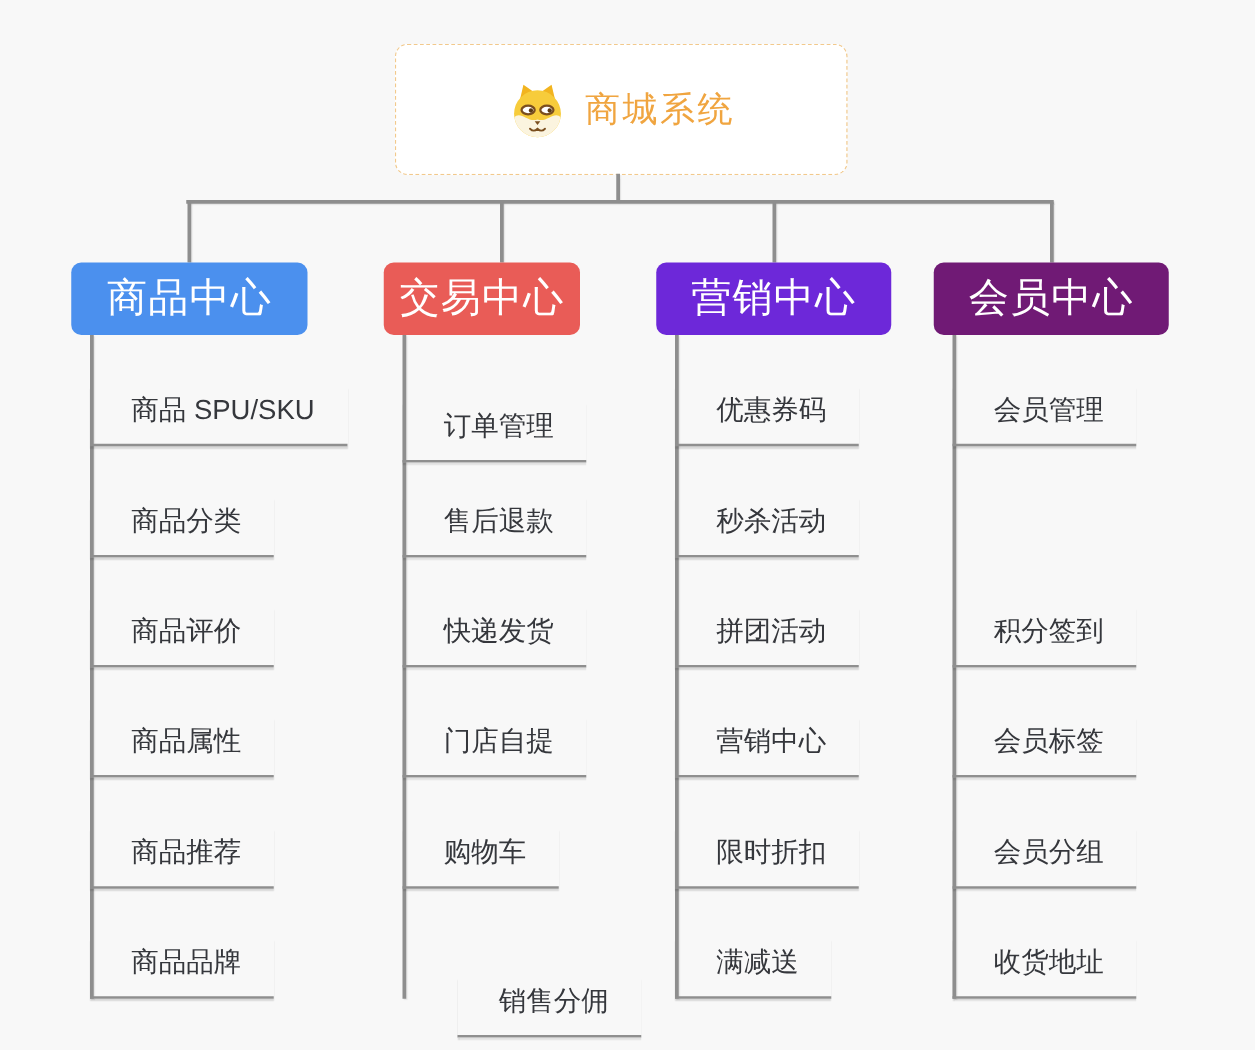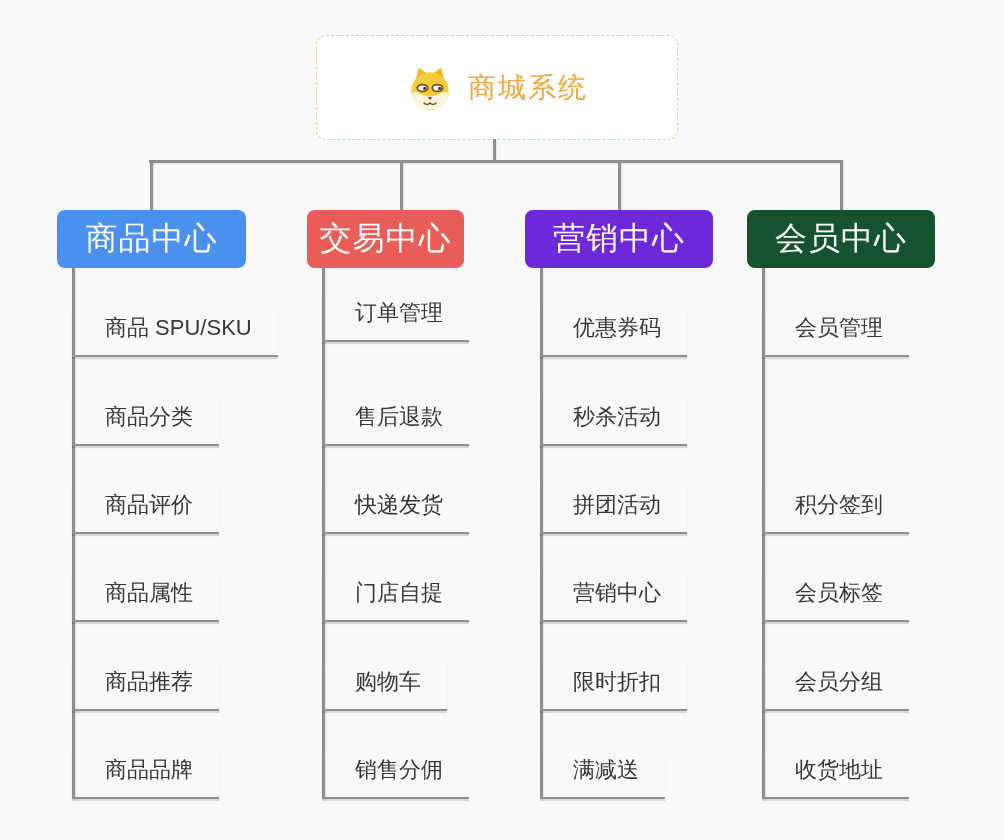--- a/index.html
+++ b/index.html
@@ -153,36 +153,36 @@
         <div class="leaf" style="top: 541px;">
     <span>商品品牌</span>
   </div>
       </div>
       <div class="branch" style="left: 307px; width: 157px;">
     <div class="line drop" style="left: 93px;"></div>
     <div class="branch-box" style="background: rgb(233, 92, 87);">
       <span>交易中心</span>
     </div>
     <div class="line trunk"></div>
-  <div class="leaf" style="top: 84px;">
+  <div class="leaf" style="top: 112px;">
     <span>订单管理</span>
   </div>
         <div class="leaf" style="top: 188px;">
     <span>售后退款</span>
   </div>
         <div class="leaf" style="top: 276px;">
     <span>快递发货</span>
   </div>
         <div class="leaf" style="top: 364px;">
     <span>门店自提</span>
   </div>
         <div class="leaf" style="top: 453px;">
     <span>购物车</span>
   </div>
-        <div class="leaf" style="top: 541px;">
+        <div class="leaf" style="top: 572px; margin-left: 44px;">
     <span>销售分佣</span>
   </div>
       </div>
       <div class="branch" style="left: 525px; width: 188px;">
     <div class="line drop" style="left: 92.5px;"></div>
     <div class="branch-box" style="background: #6d28d9;">
       <span>营销中心</span>
     </div>
     <div class="line trunk"></div>
   <div class="leaf" style="top: 99px;">
@@ -199,21 +199,21 @@
   </div>
         <div class="leaf" style="top: 453px;">
     <span>限时折扣</span>
   </div>
         <div class="leaf" style="top: 541px;">
     <span>满减送</span>
   </div>
       </div>
       <div class="branch" style="left: 747px; width: 188px;">
     <div class="line drop" style="left: 92.5px;"></div>
-    <div class="branch-box" style="background: #14532d;">
+    <div class="branch-box" style="background: #701a75;">
       <span>会员中心</span>
     </div>
     <div class="line trunk"></div>
   <div class="leaf" style="top: 99px;">
     <span>会员管理</span>
   </div>
         <div class="leaf" style="top: 276px;">
     <span>积分签到</span>
   </div>
         <div class="leaf" style="top: 364px;">

